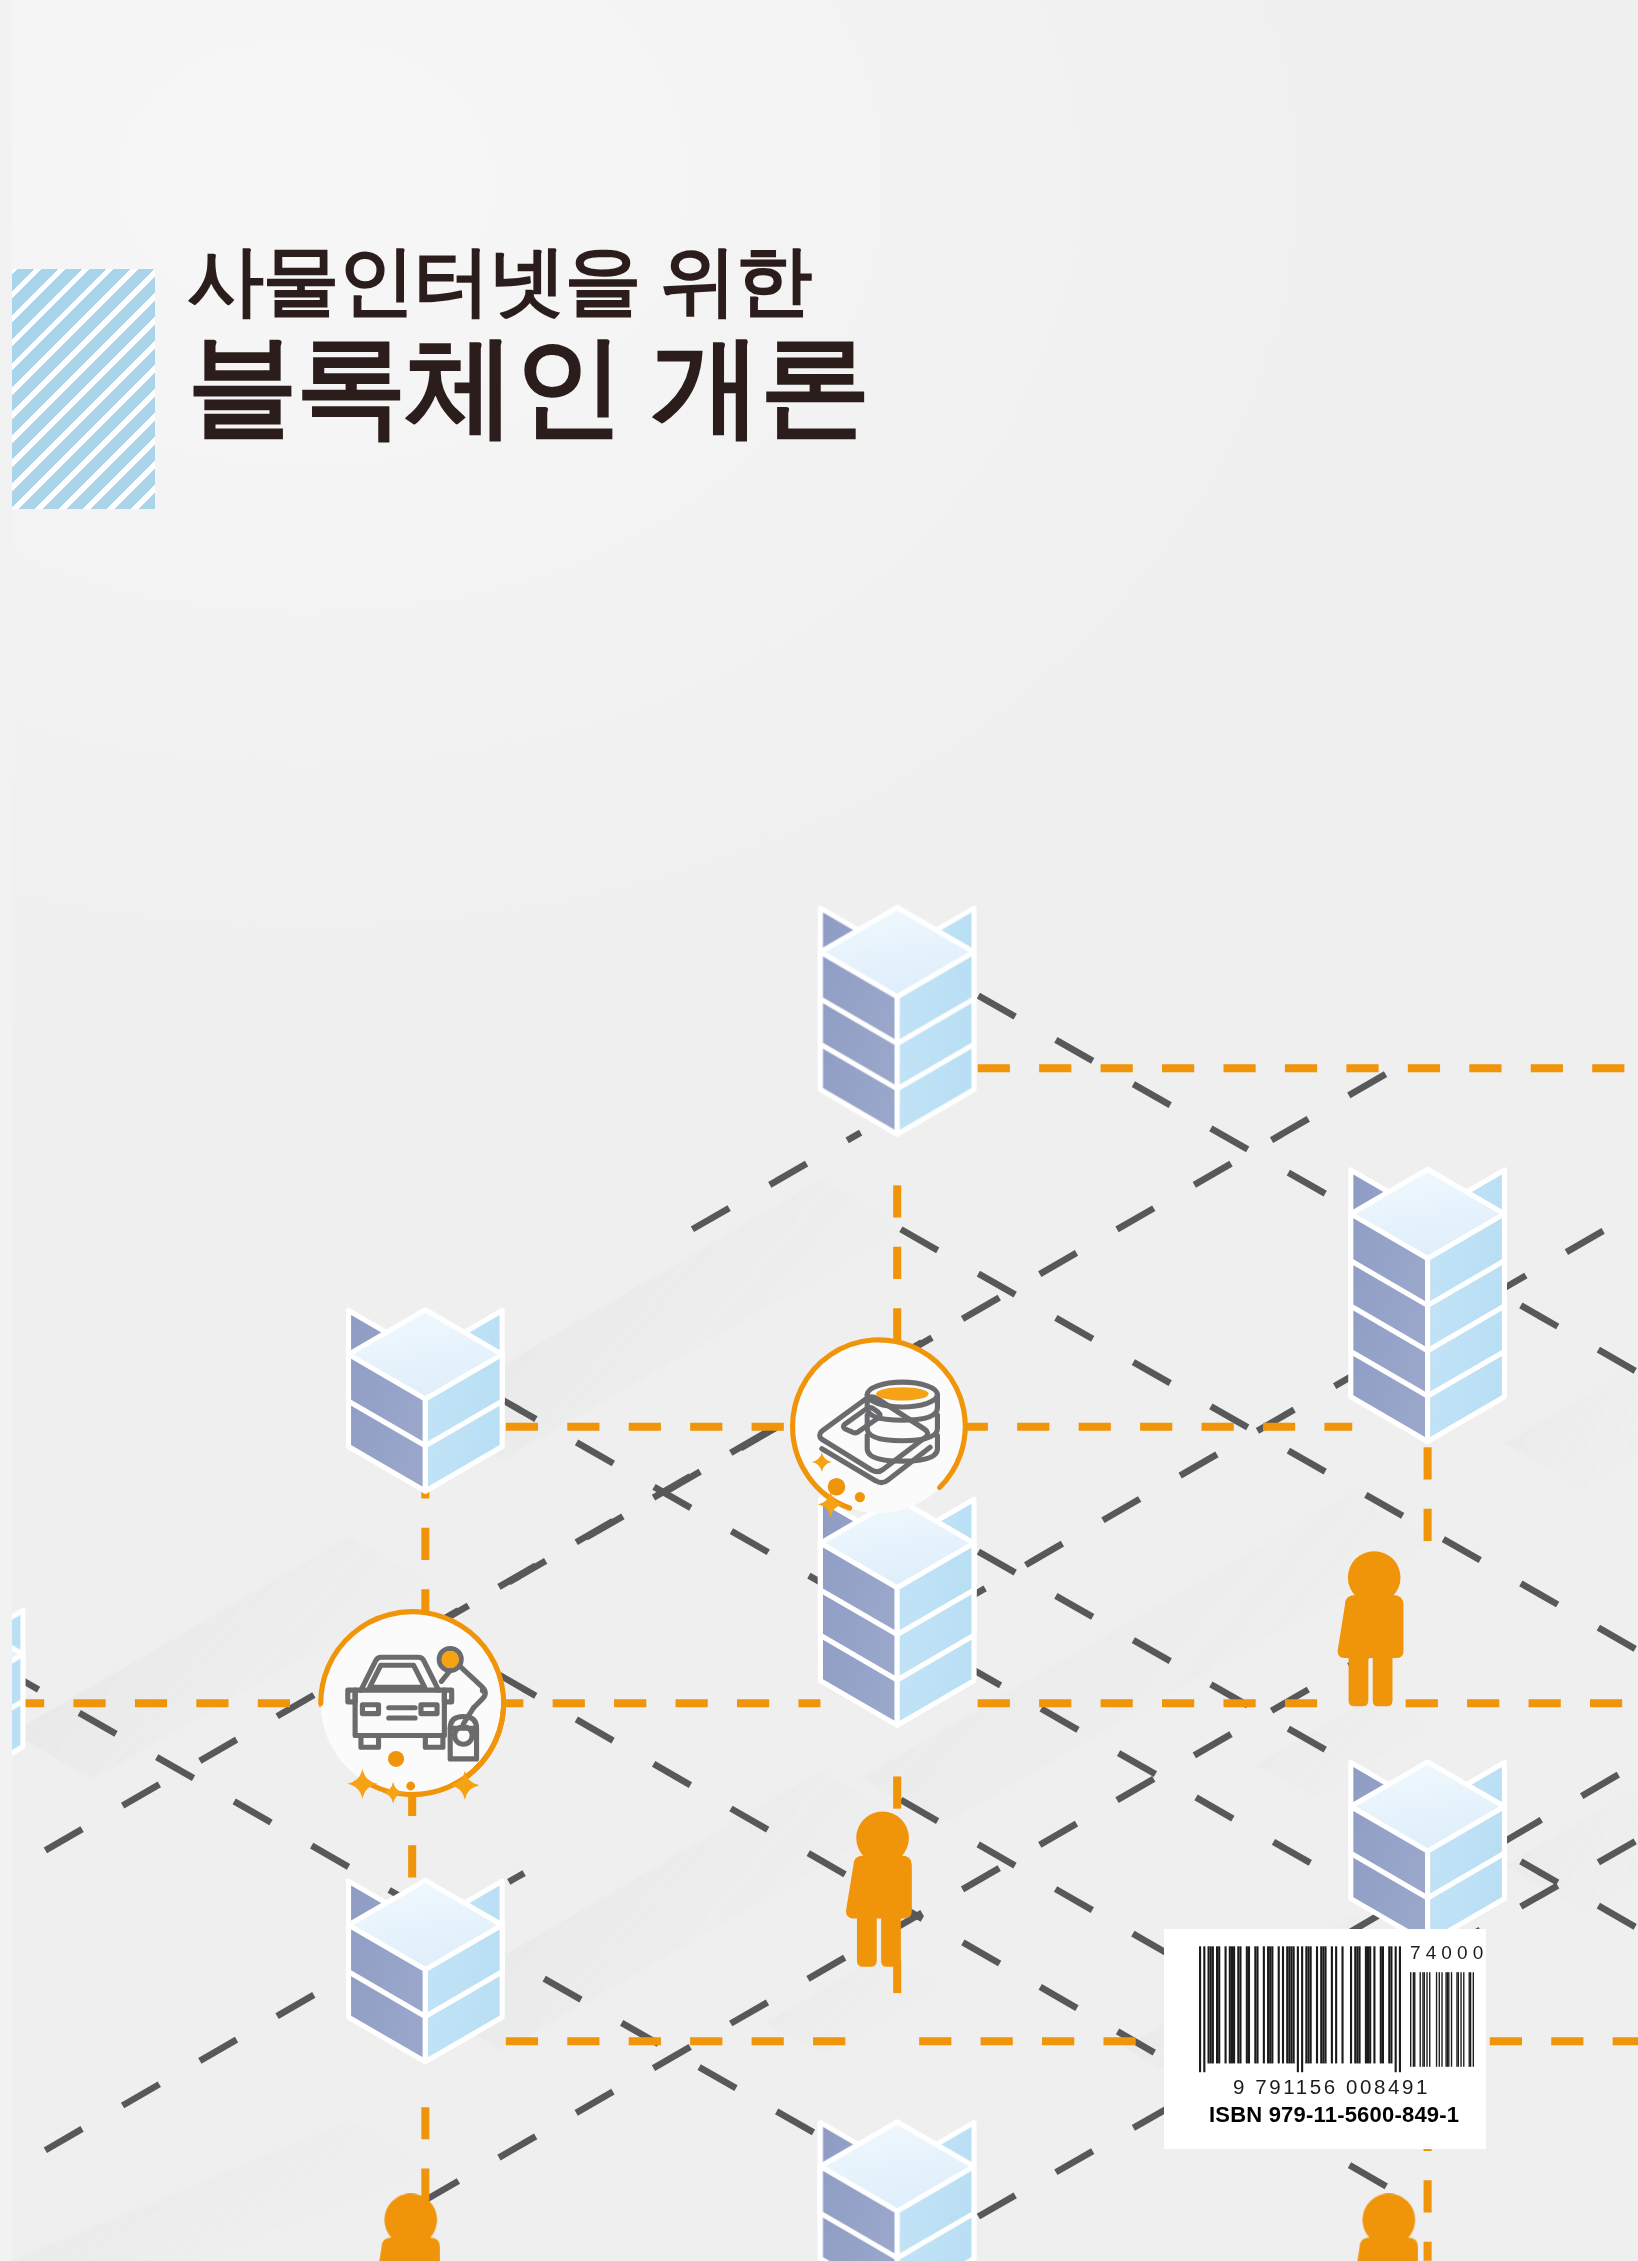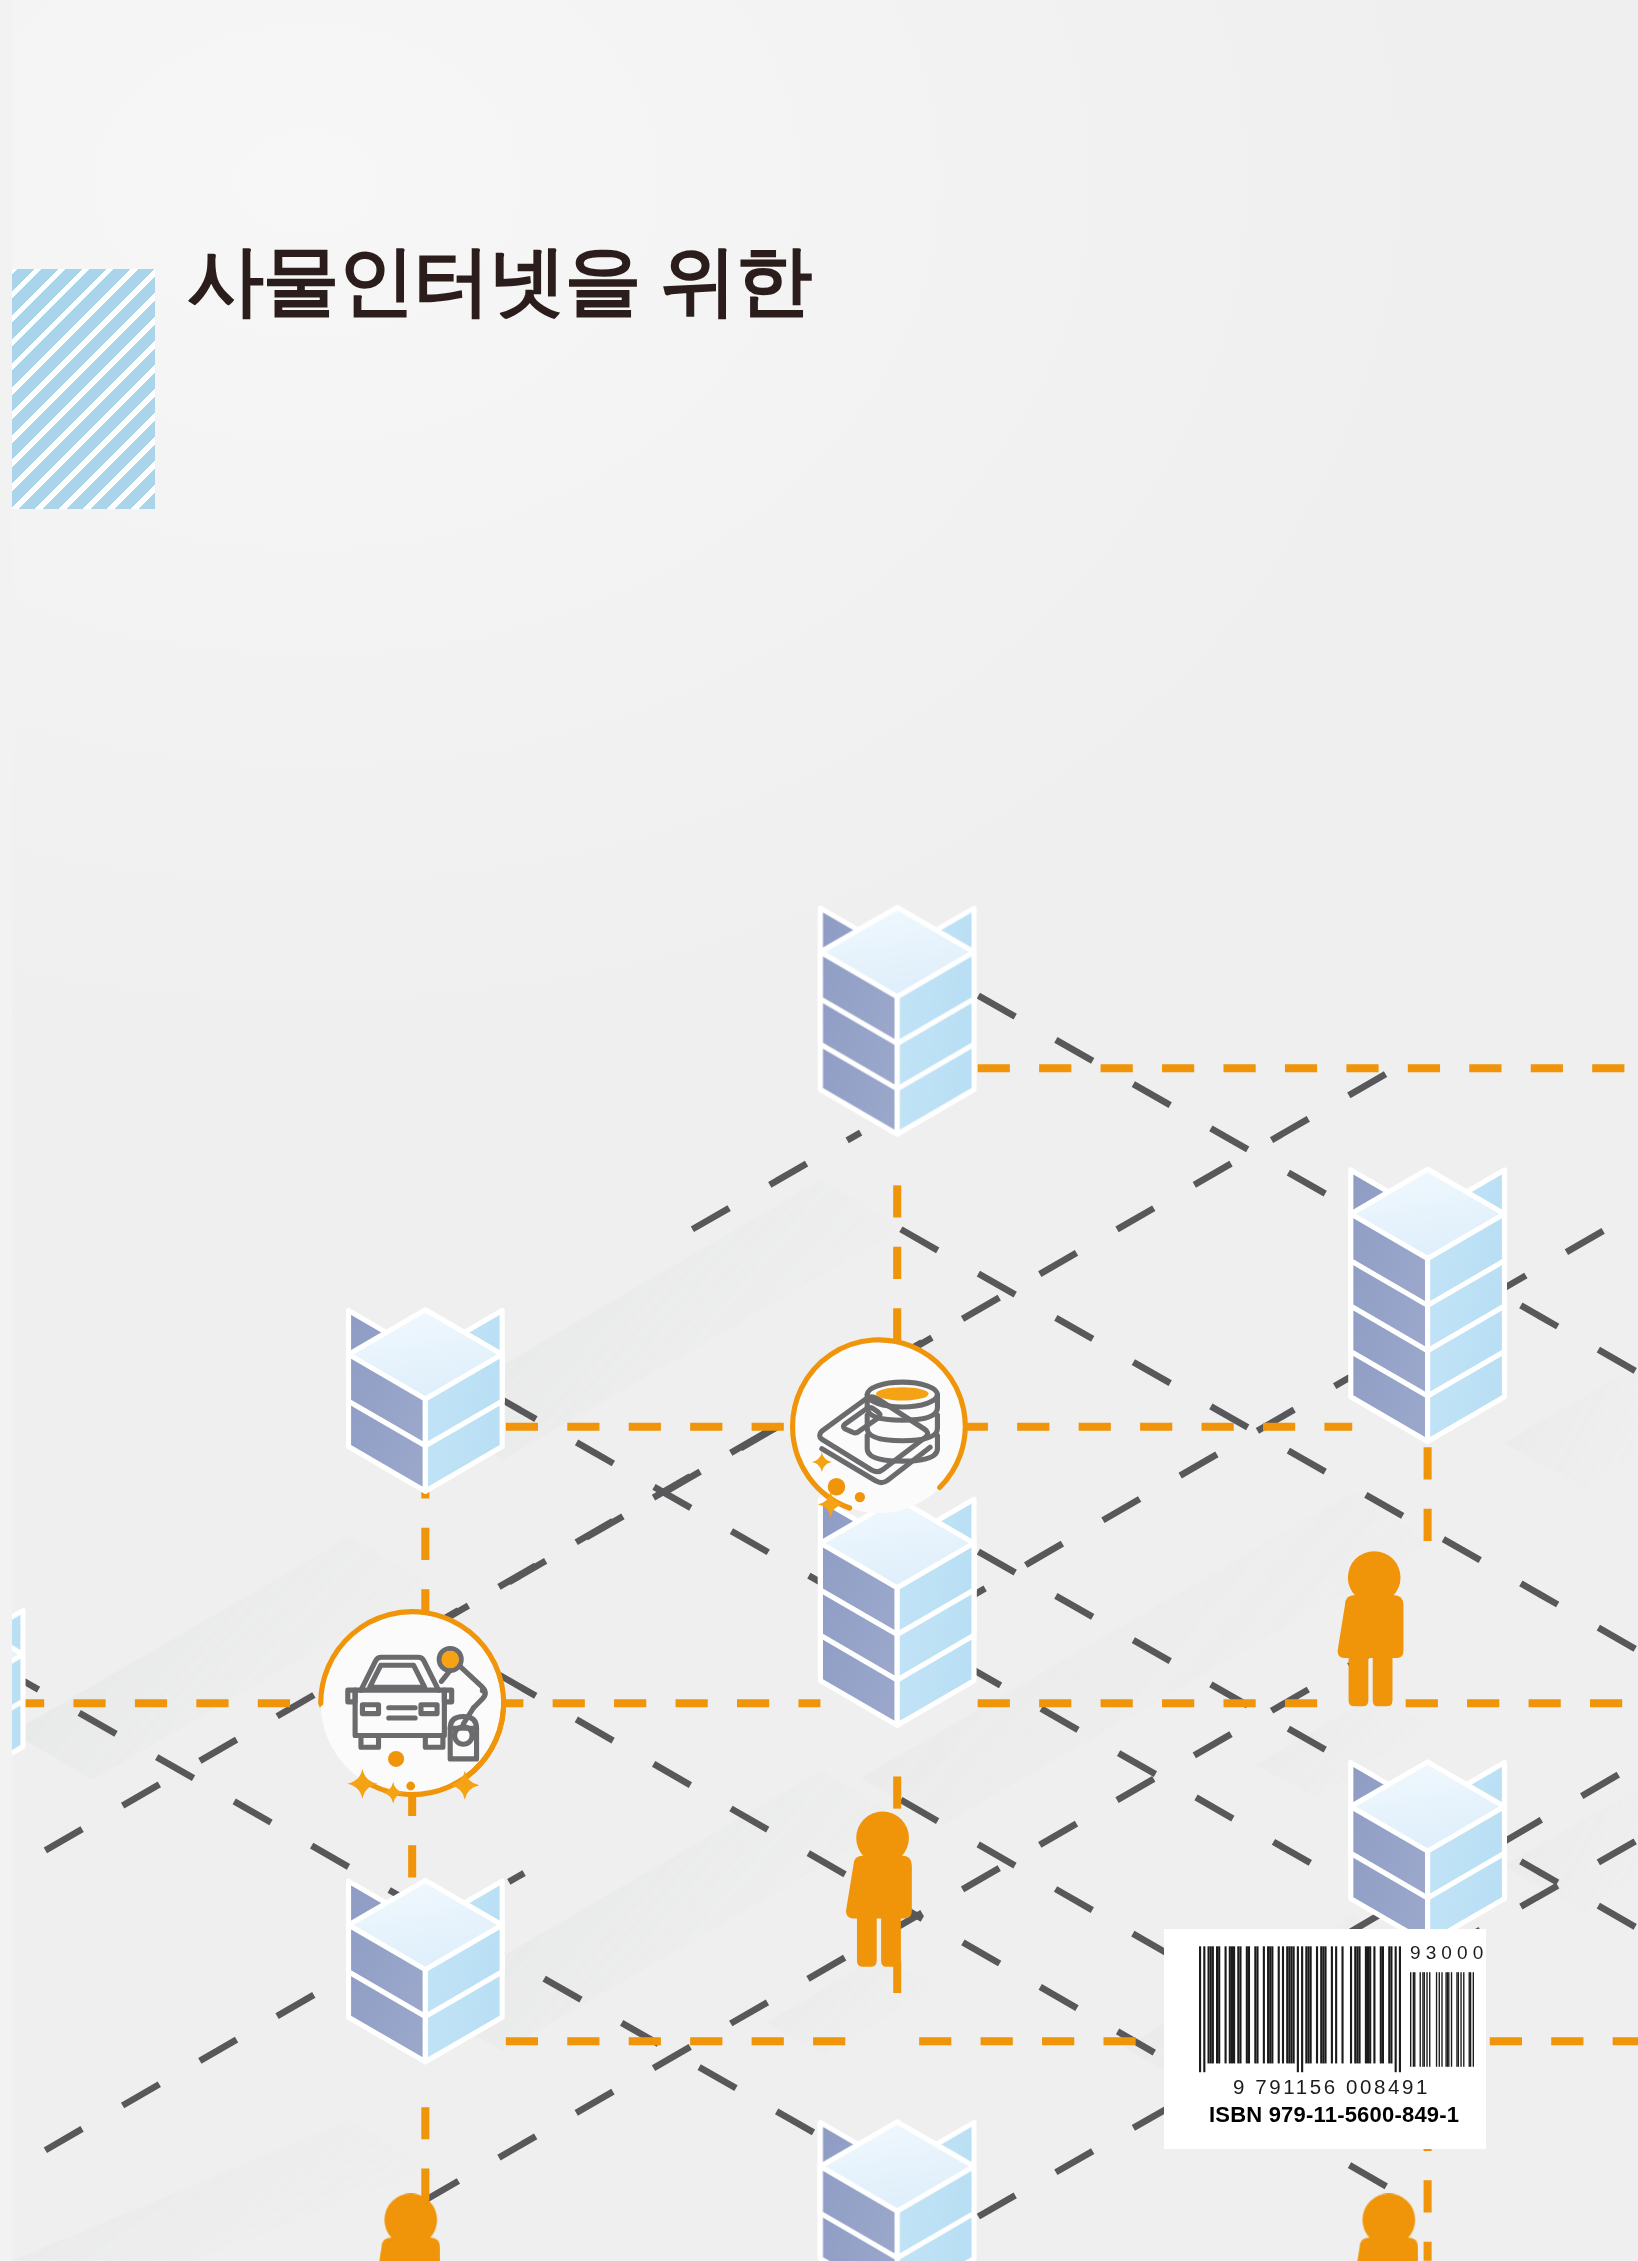--- a/index.html
+++ b/index.html
@@ -70,20 +70,21 @@
 </style>
 </head>
 <body>
 
 <div id="cover">
 
   <div class="hatch-badge"></div>
 
   <div class="title-block">
     <div class="title-line1">사물인터넷을 위한</div>
+    <div class="title-line2">블록체인 개론</div>
   </div>
 
   <svg id="artboard" viewBox="0 0 2239 3090">
     <defs>
       <linearGradient id="gTop" x1="0" y1="0" x2="0.3" y2="1">
         <stop offset="0%" stop-color="#f2f9fe"></stop>
         <stop offset="100%" stop-color="#dfeffb"></stop>
       </linearGradient>
       <linearGradient id="gLeft" x1="0" y1="0" x2="1" y2="0.6">
         <stop offset="0%" stop-color="#8e9cc4"></stop>
@@ -397,19 +398,19 @@
           <rect x="56.17" y="0" width="1.87" height="130"></rect>
           <rect x="63.66" y="0" width="1.87" height="130"></rect>
           <rect x="65.53" y="0" width="1.87" height="130"></rect>
           <rect x="69.28" y="0" width="1.87" height="130"></rect>
           <rect x="73.02" y="0" width="1.87" height="130"></rect>
           <rect x="80.51" y="0" width="1.87" height="130"></rect>
           <rect x="82.38" y="0" width="1.87" height="130"></rect>
           <rect x="86.13" y="0" width="1.87" height="130"></rect>
         </g>
     </svg>
-    <div class="bc-addon-digits">93000</div>
+    <div class="bc-addon-digits">74000</div>
     <div class="bc-digits">9 791156 008491</div>
     <div class="bc-isbn">ISBN 979-11-5600-849-1</div>
   </div>
 
 </div>
 
 
 </body></html>

